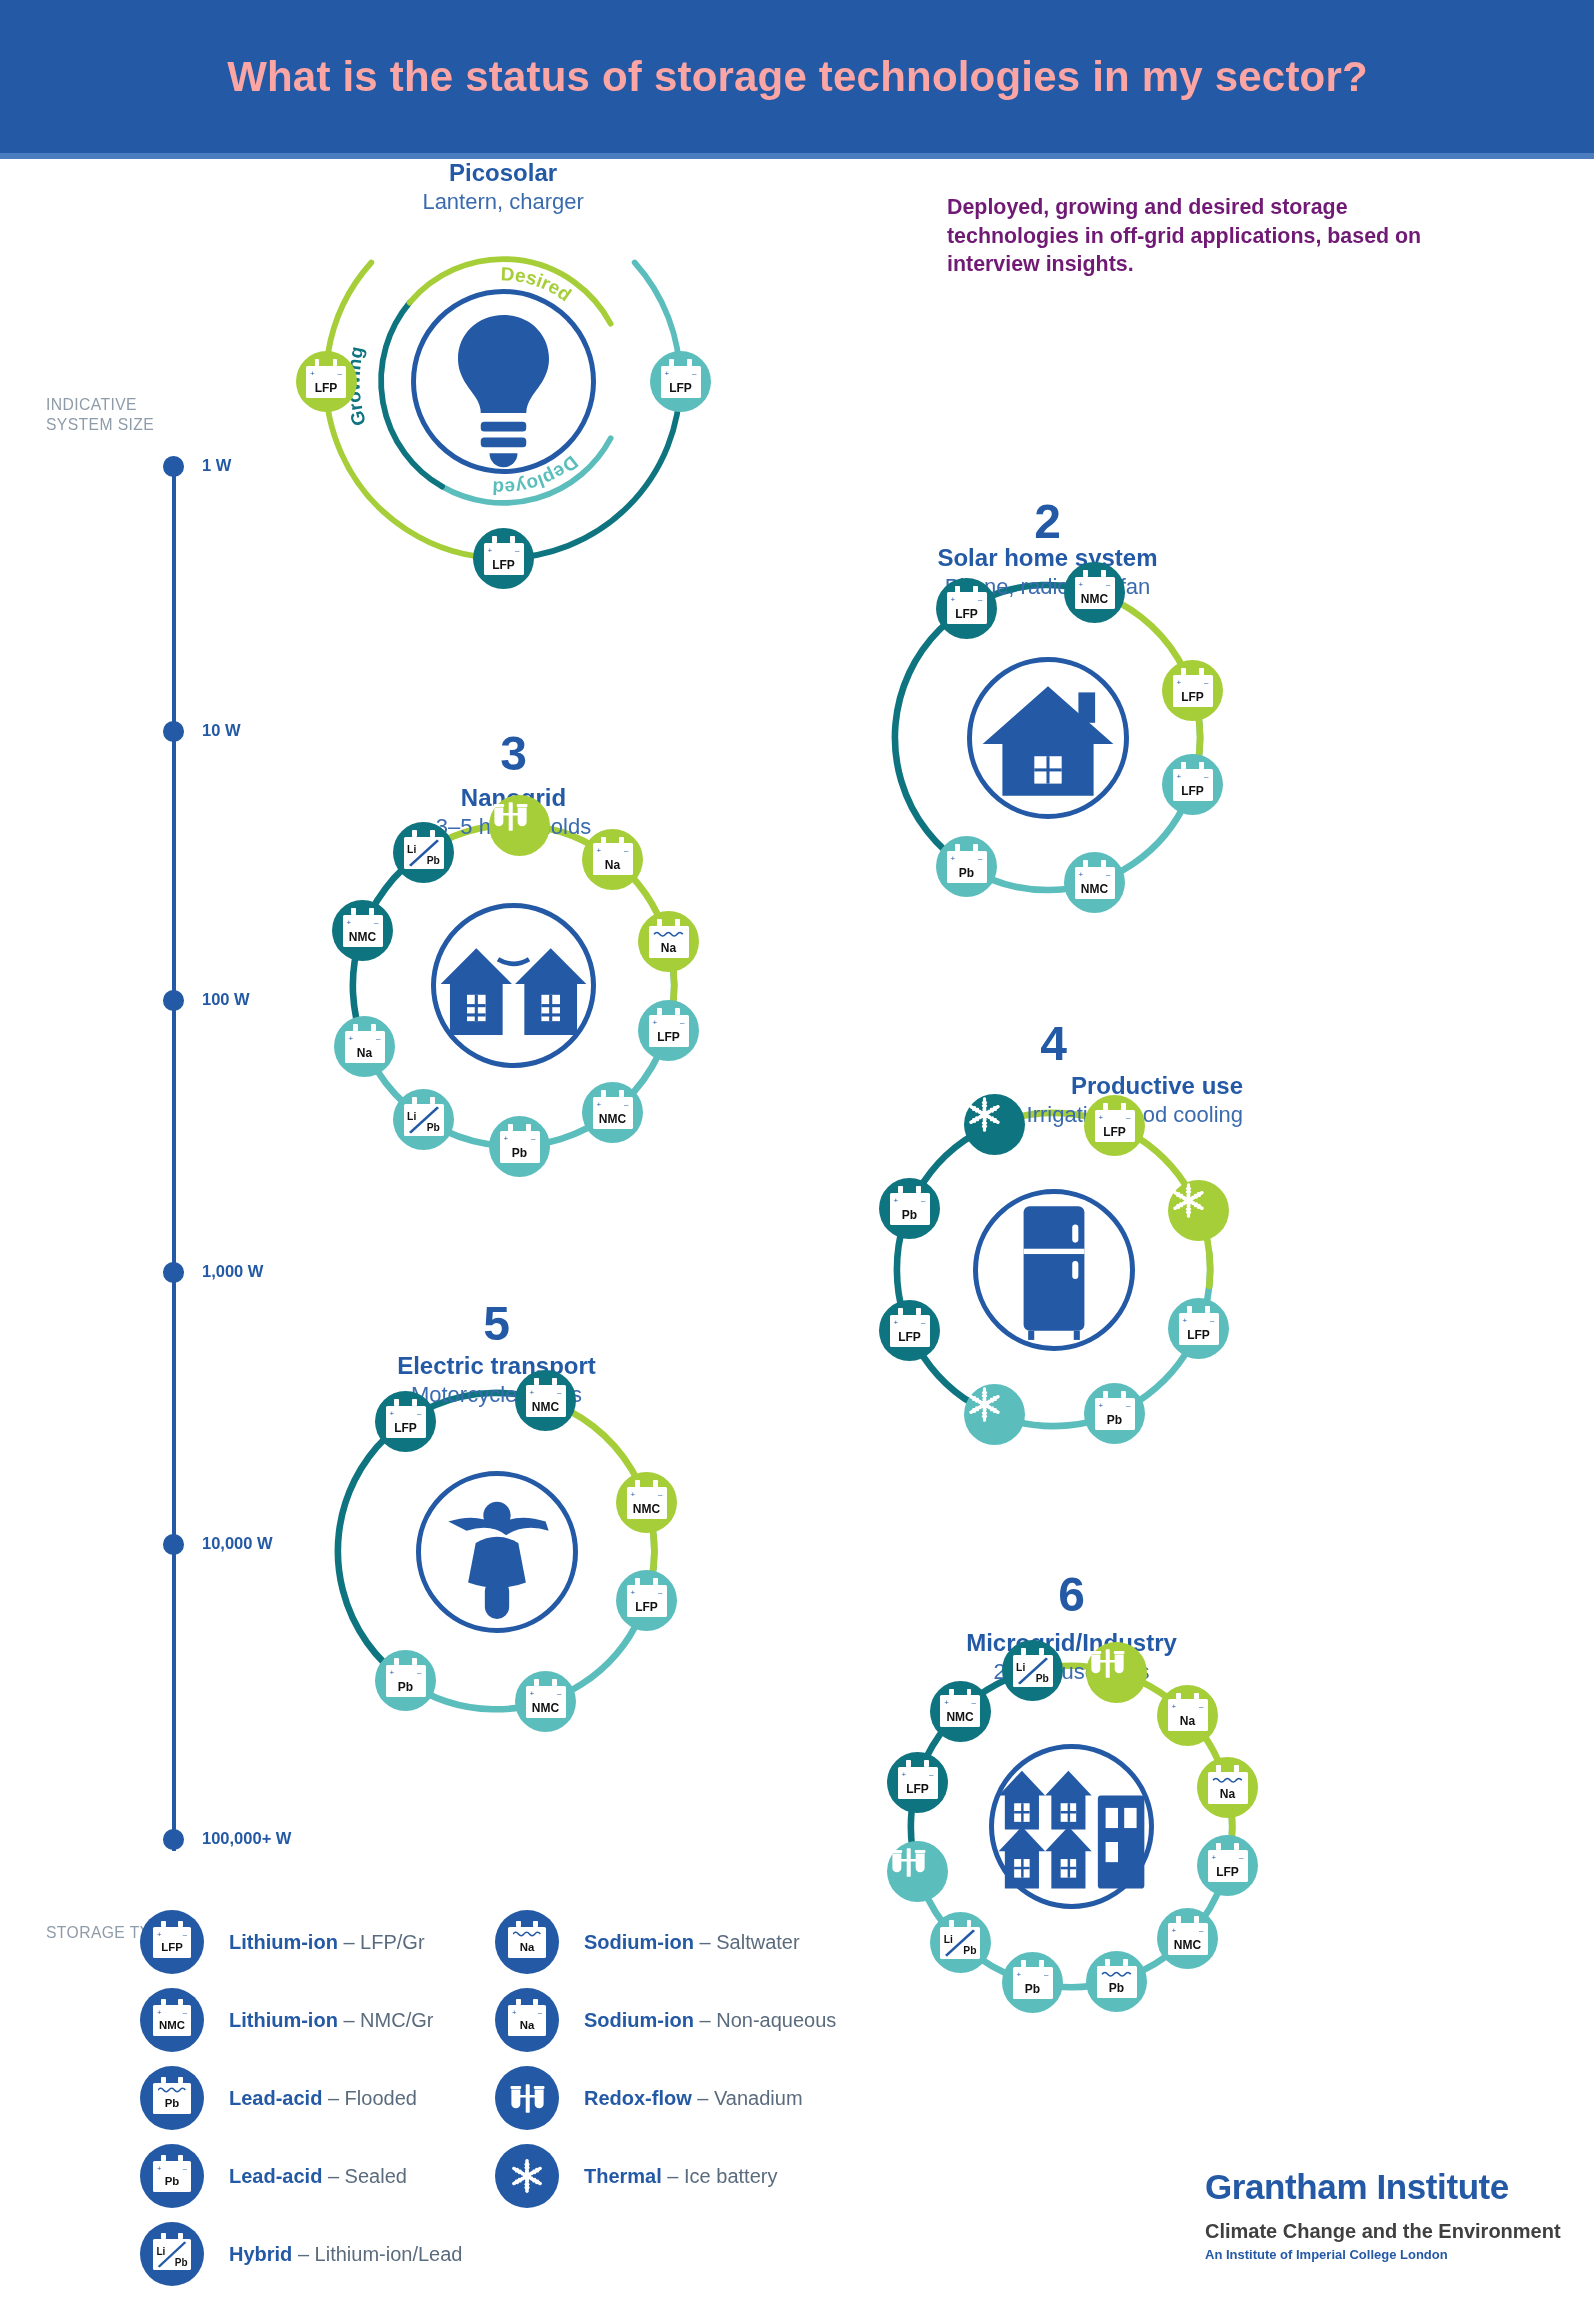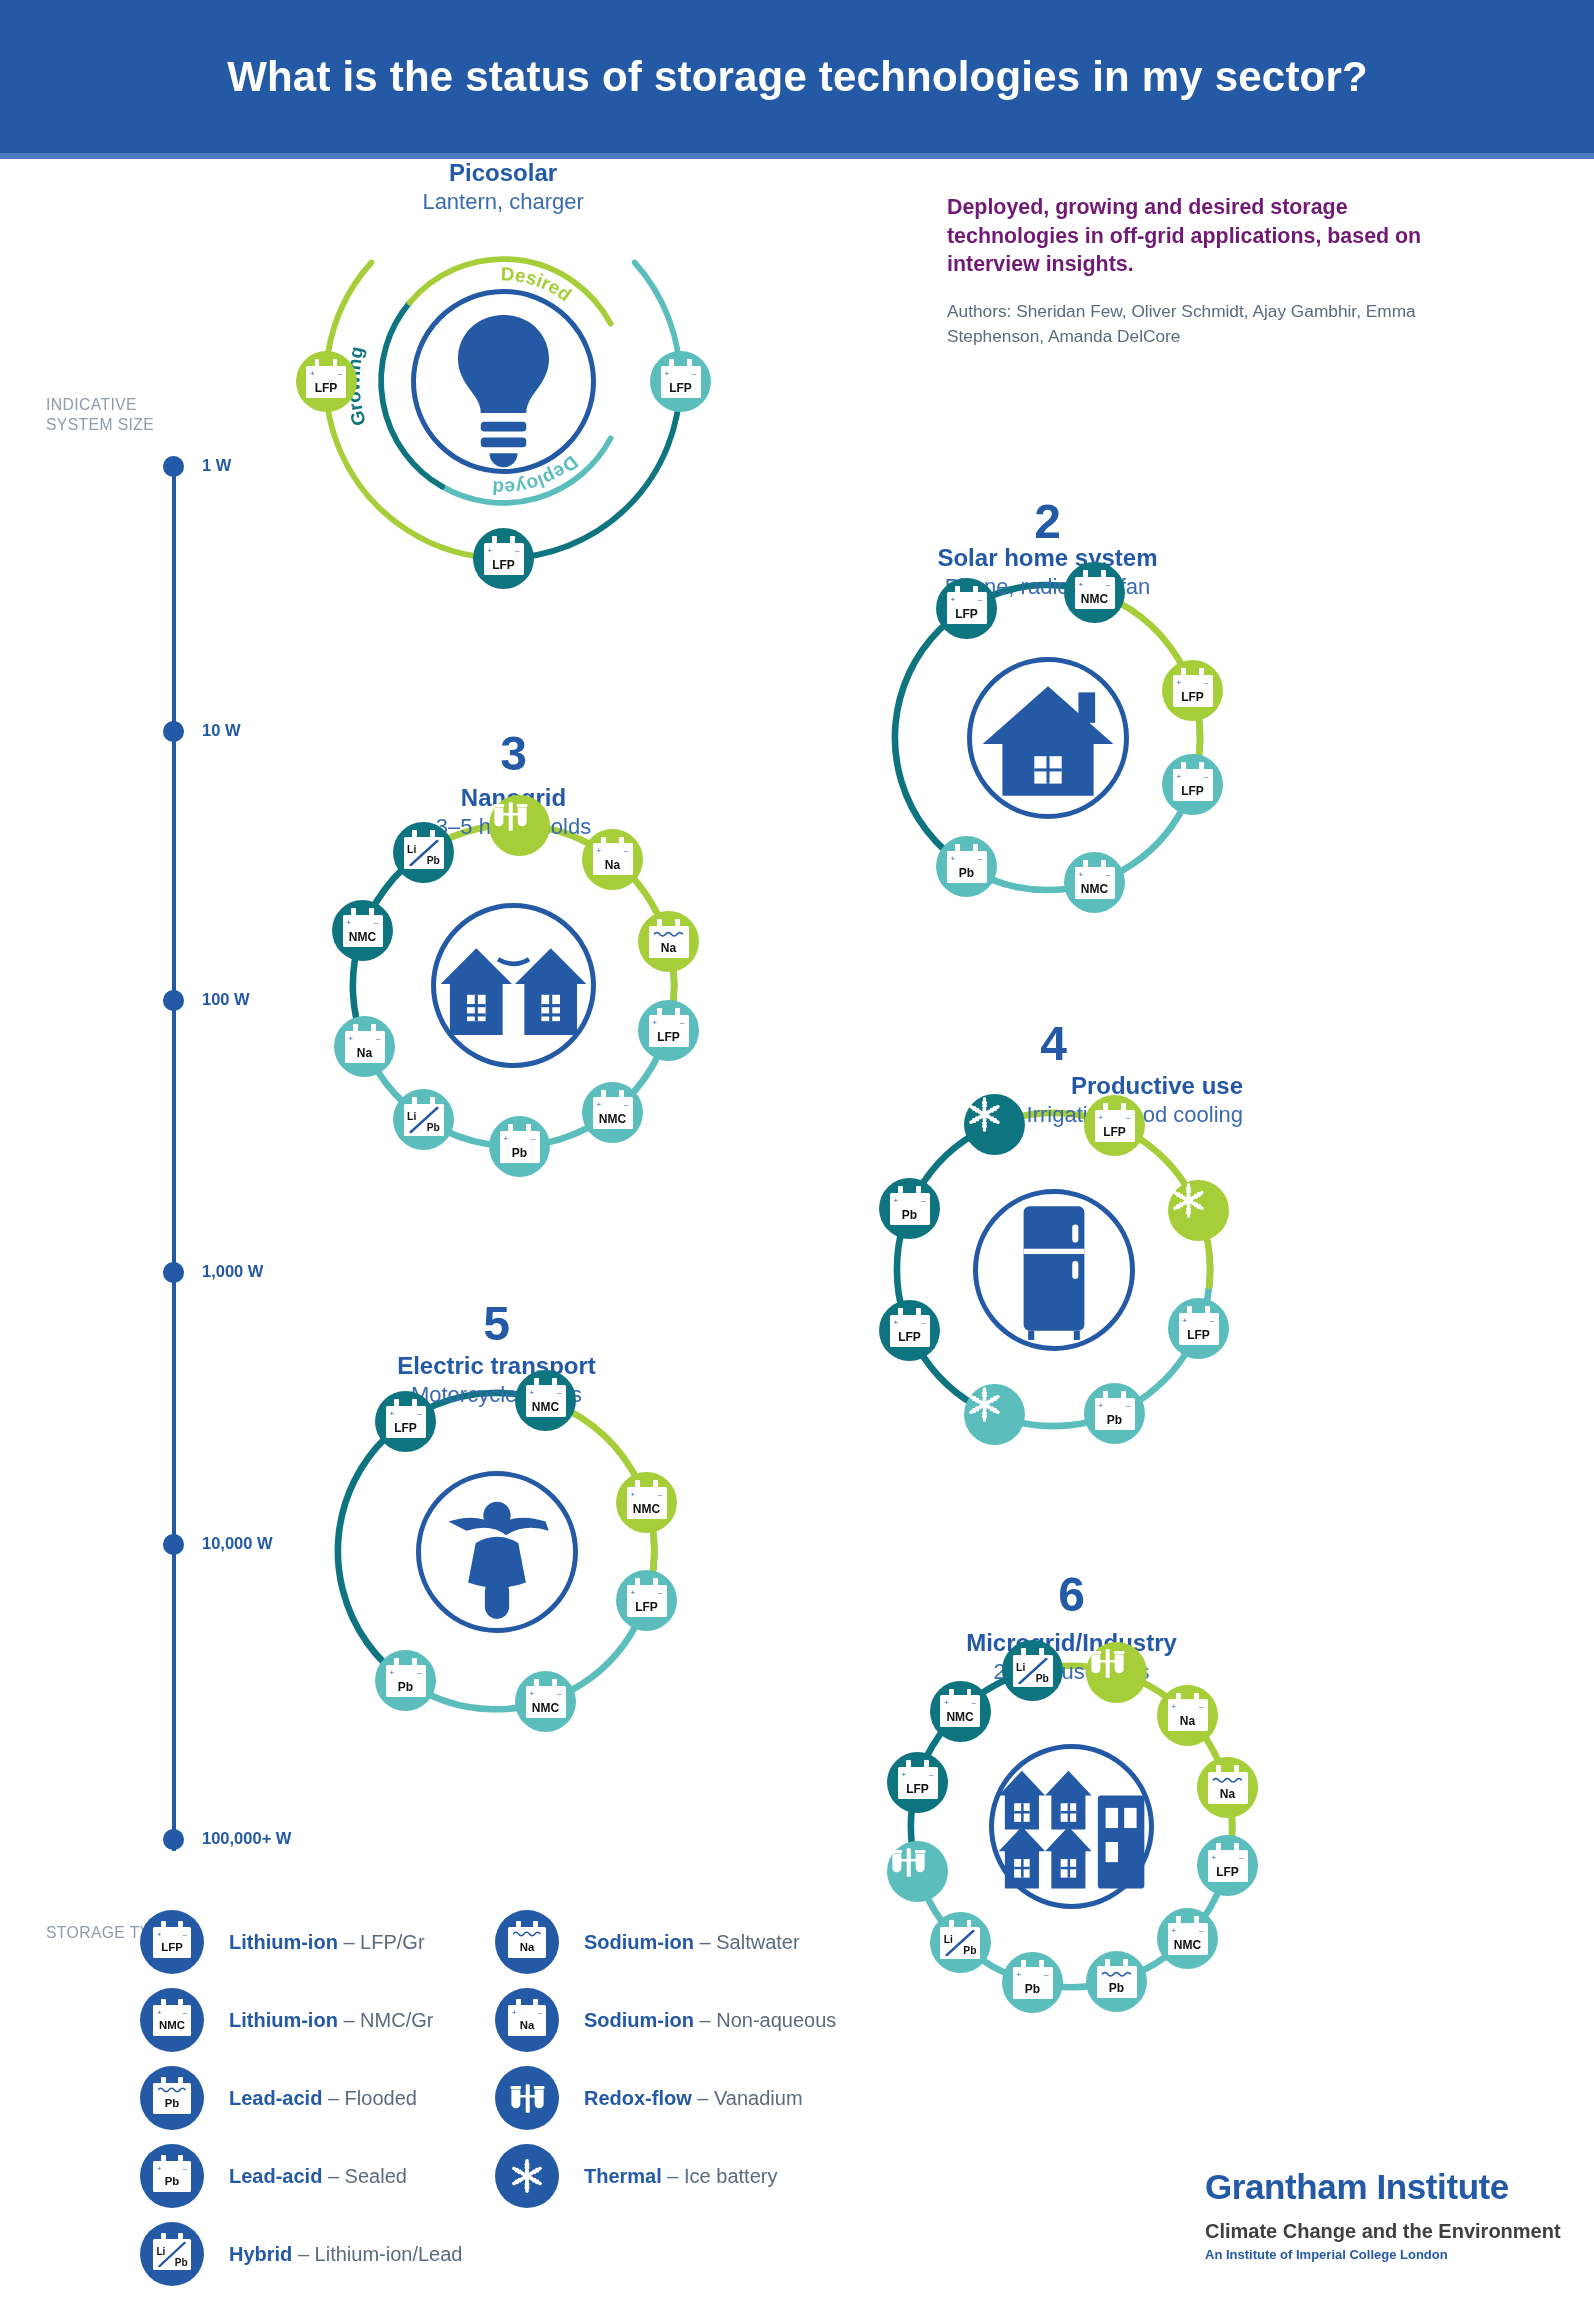--- a/index.html
+++ b/index.html
@@ -9,21 +9,21 @@
     font-family:"Liberation Sans", sans-serif;
     color:#2359A5;
   }
   
   #header {
     position:absolute; left:0; top:0; width:1595px; height:153px;
     background:#2359A5;
     display:flex; align-items:center; justify-content:center;
   }
   #header-title {
-    color:#ffffff; font-size:42px; font-weight:bold; letter-spacing:0.2px;
+    color:#fca5a5; font-size:42px; font-weight:bold; letter-spacing:0.2px;
   }
   #header-rule { position:absolute; left:0; top:153px; width:1595px; height:5.8px; background:#4A7CBF; }
 
   
   #info { position:absolute; left:947px; top:193px; width:495px; }
   #info h2 { font-size:21.4px; font-weight:bold; line-height:1.34; color:#701a75; }
   #info .body { margin-top:15.7px; font-size:17.3px; line-height:1.42; color:#5A6B7D; font-weight:400;}
   #info .body.authors { margin-top:20px; }
 
   
@@ -91,21 +91,20 @@
 </head>
 <body>
 
 <div id="header">
   <div id="header-title">What is the status of storage technologies in my sector?</div>
 </div>
 <div id="header-rule"></div>
 
 <div id="info">
   <h2>Deployed, growing and desired storage technologies in off-grid applications, based on interview insights.</h2>
-  <div class="body authors">Authors: Sheridan Few, Oliver Schmidt, Ajay Gambhir, Emma Stephenson, Amanda DelCore</div>
 </div>
 
 <div id="axis-caption">INDICATIVE SYSTEM SIZE</div>
 <div id="axis-line"></div>
 <div id="axis-ticks">
     <div class="axis-tick" style="top: 456px;"></div>
     <div class="axis-label" style="top: 456px;">1 W</div>
     <div class="axis-tick" style="top: 721px;"></div>
     <div class="axis-label" style="top: 721px;">10 W</div>
     <div class="axis-tick" style="top: 990px;"></div>

